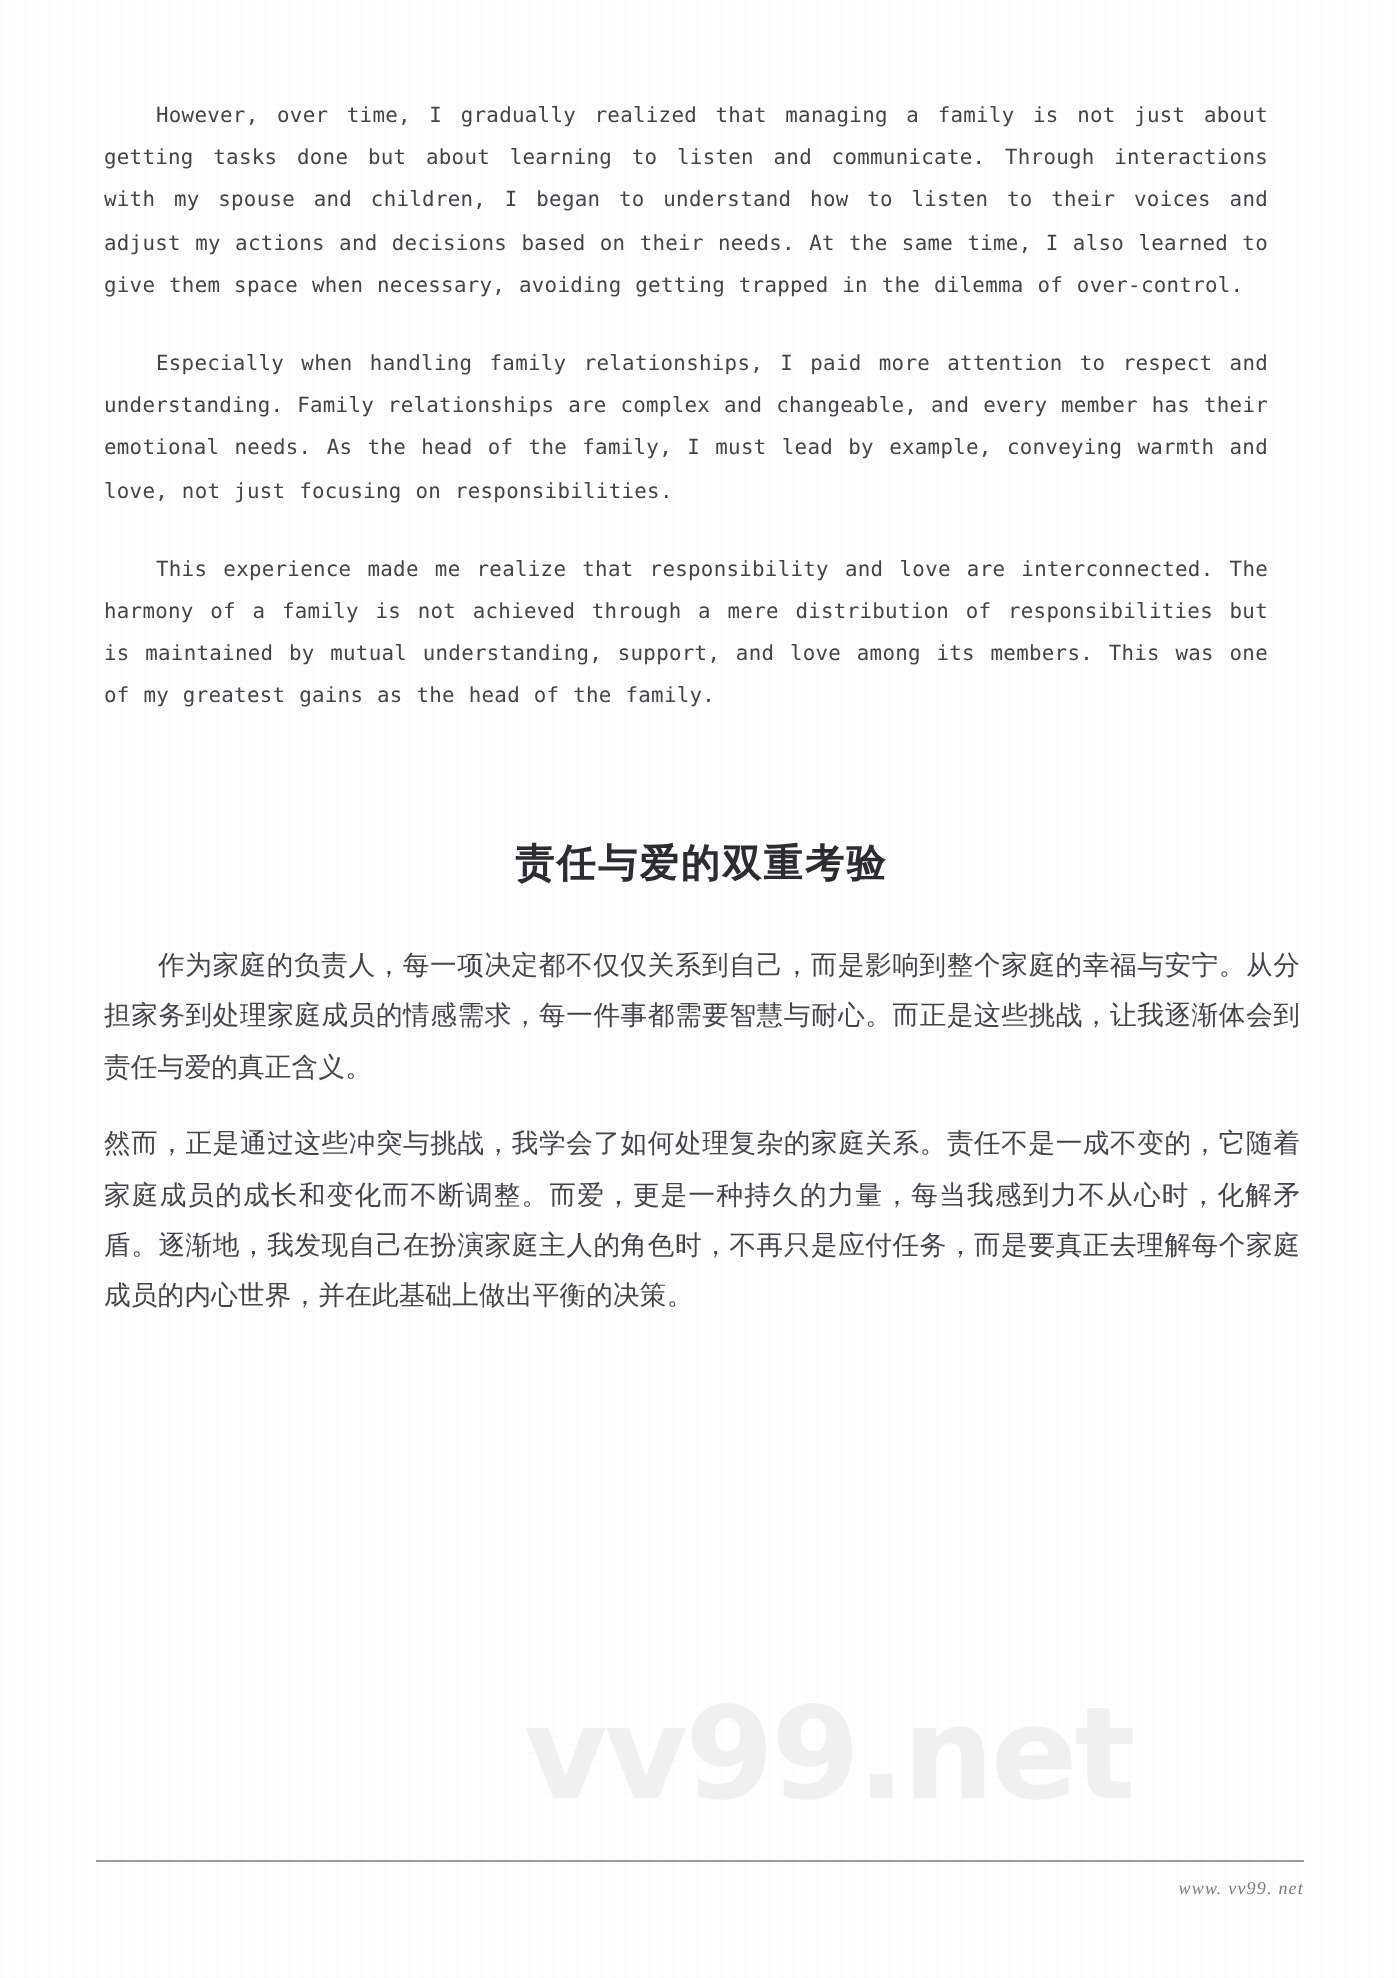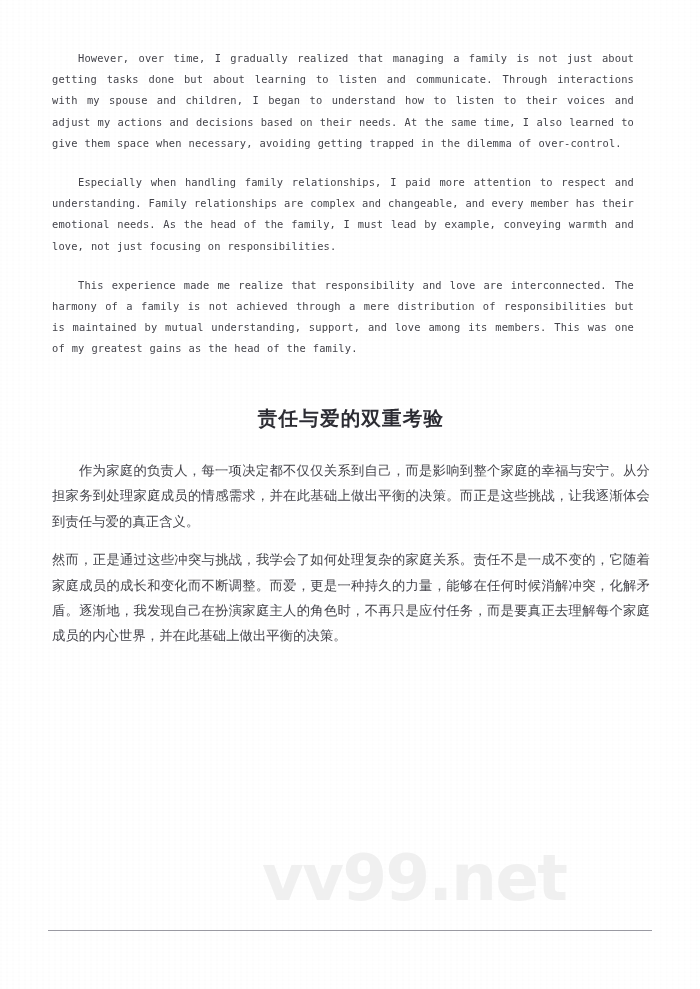--- a/index.html
+++ b/index.html
@@ -59,21 +59,21 @@
     font-weight: bold;
     color: #2c2c33;
     text-align: center;
     letter-spacing: 1.2px;
     margin: 0;
     padding: 0;
     line-height: 1.4;
   }
 
   .title-block {
-    margin-top: 45px;
+    margin-top: 58px;
     margin-bottom: 26px;
   }
 
   
   .cn-para {
     font-family: "DejaVu Sans", "Liberation Sans", sans-serif;
     font-size: 13.3px;
     line-height: 25.4px;
     color: #44444b;
     text-align: justify;
@@ -144,25 +144,26 @@
     <p class="en-para">However, over time, I gradually realized that managing a family is not just about getting tasks done but about learning to listen and communicate. Through interactions with my spouse and children, I began to understand how to listen to their voices and adjust my actions and decisions based on their needs. At the same time, I also learned to give them space when necessary, avoiding getting trapped in the dilemma of over-control.</p>
 
     <p class="en-para">Especially when handling family relationships, I paid more attention to respect and understanding. Family relationships are complex and changeable, and every member has their emotional needs. As the head of the family, I must lead by example, conveying warmth and love, not just focusing on responsibilities.</p>
 
     <p class="en-para">This experience made me realize that responsibility and love are interconnected. The harmony of a family is not achieved through a mere distribution of responsibilities but is maintained by mutual understanding, support, and love among its members. This was one of my greatest gains as the head of the family.</p>
 
     <div class="title-block">
       <h1 class="cn-title">责任与爱的双重考验</h1>
     </div>
 
-    <p class="cn-para">作为家庭的负责人，每一项决定都不仅仅关系到自己，而是影响到整个家庭的幸福与安宁。从分担家务到处理家庭成员的情感需求，并在此基础上做出平衡的决策。而正是这些挑战，让我逐渐体会到责任与爱的真正含义。</p>
+    <p class="cn-para">作为家庭的负责人，每一项决定都不仅仅关系到自己，而是影响到整个家庭的幸福与安宁。从分担家务到处理家庭成员的情感需求，每一件事都需要智慧与耐心。而正是这些挑战，让我逐渐体会到责任与爱的真正含义。</p>
 
 
-    <p class="cn-para no-indent">然而，正是通过这些冲突与挑战，我学会了如何处理复杂的家庭关系。责任不是一成不变的，它随着家庭成员的成长和变化而不断调整。而爱，更是一种持久的力量，能够在任何时候消解冲突，化解矛盾。逐渐地，我发现自己在扮演家庭主人的角色时，不再只是应付任务，而是要真正去理解每个家庭成员的内心世界，并在此基础上做出平衡的决策。</p>
+    <p class="cn-para no-indent">然而，正是通过这些冲突与挑战，我学会了如何处理复杂的家庭关系。责任不是一成不变的，它随着家庭成员的成长和变化而不断调整。而爱，更是一种持久的力量，每当我感到力不从心时，化解矛盾。逐渐地，我发现自己在扮演家庭主人的角色时，不再只是应付任务，而是要真正去理解每个家庭成员的内心世界，并在此基础上做出平衡的决策。</p>
 
 
   </div>
 
   <div class="footer">
     <hr class="footer-rule">
+    <div class="footer-url">www. vv99. net</div>
   </div>
 
 </div>
 
 </body></html>

